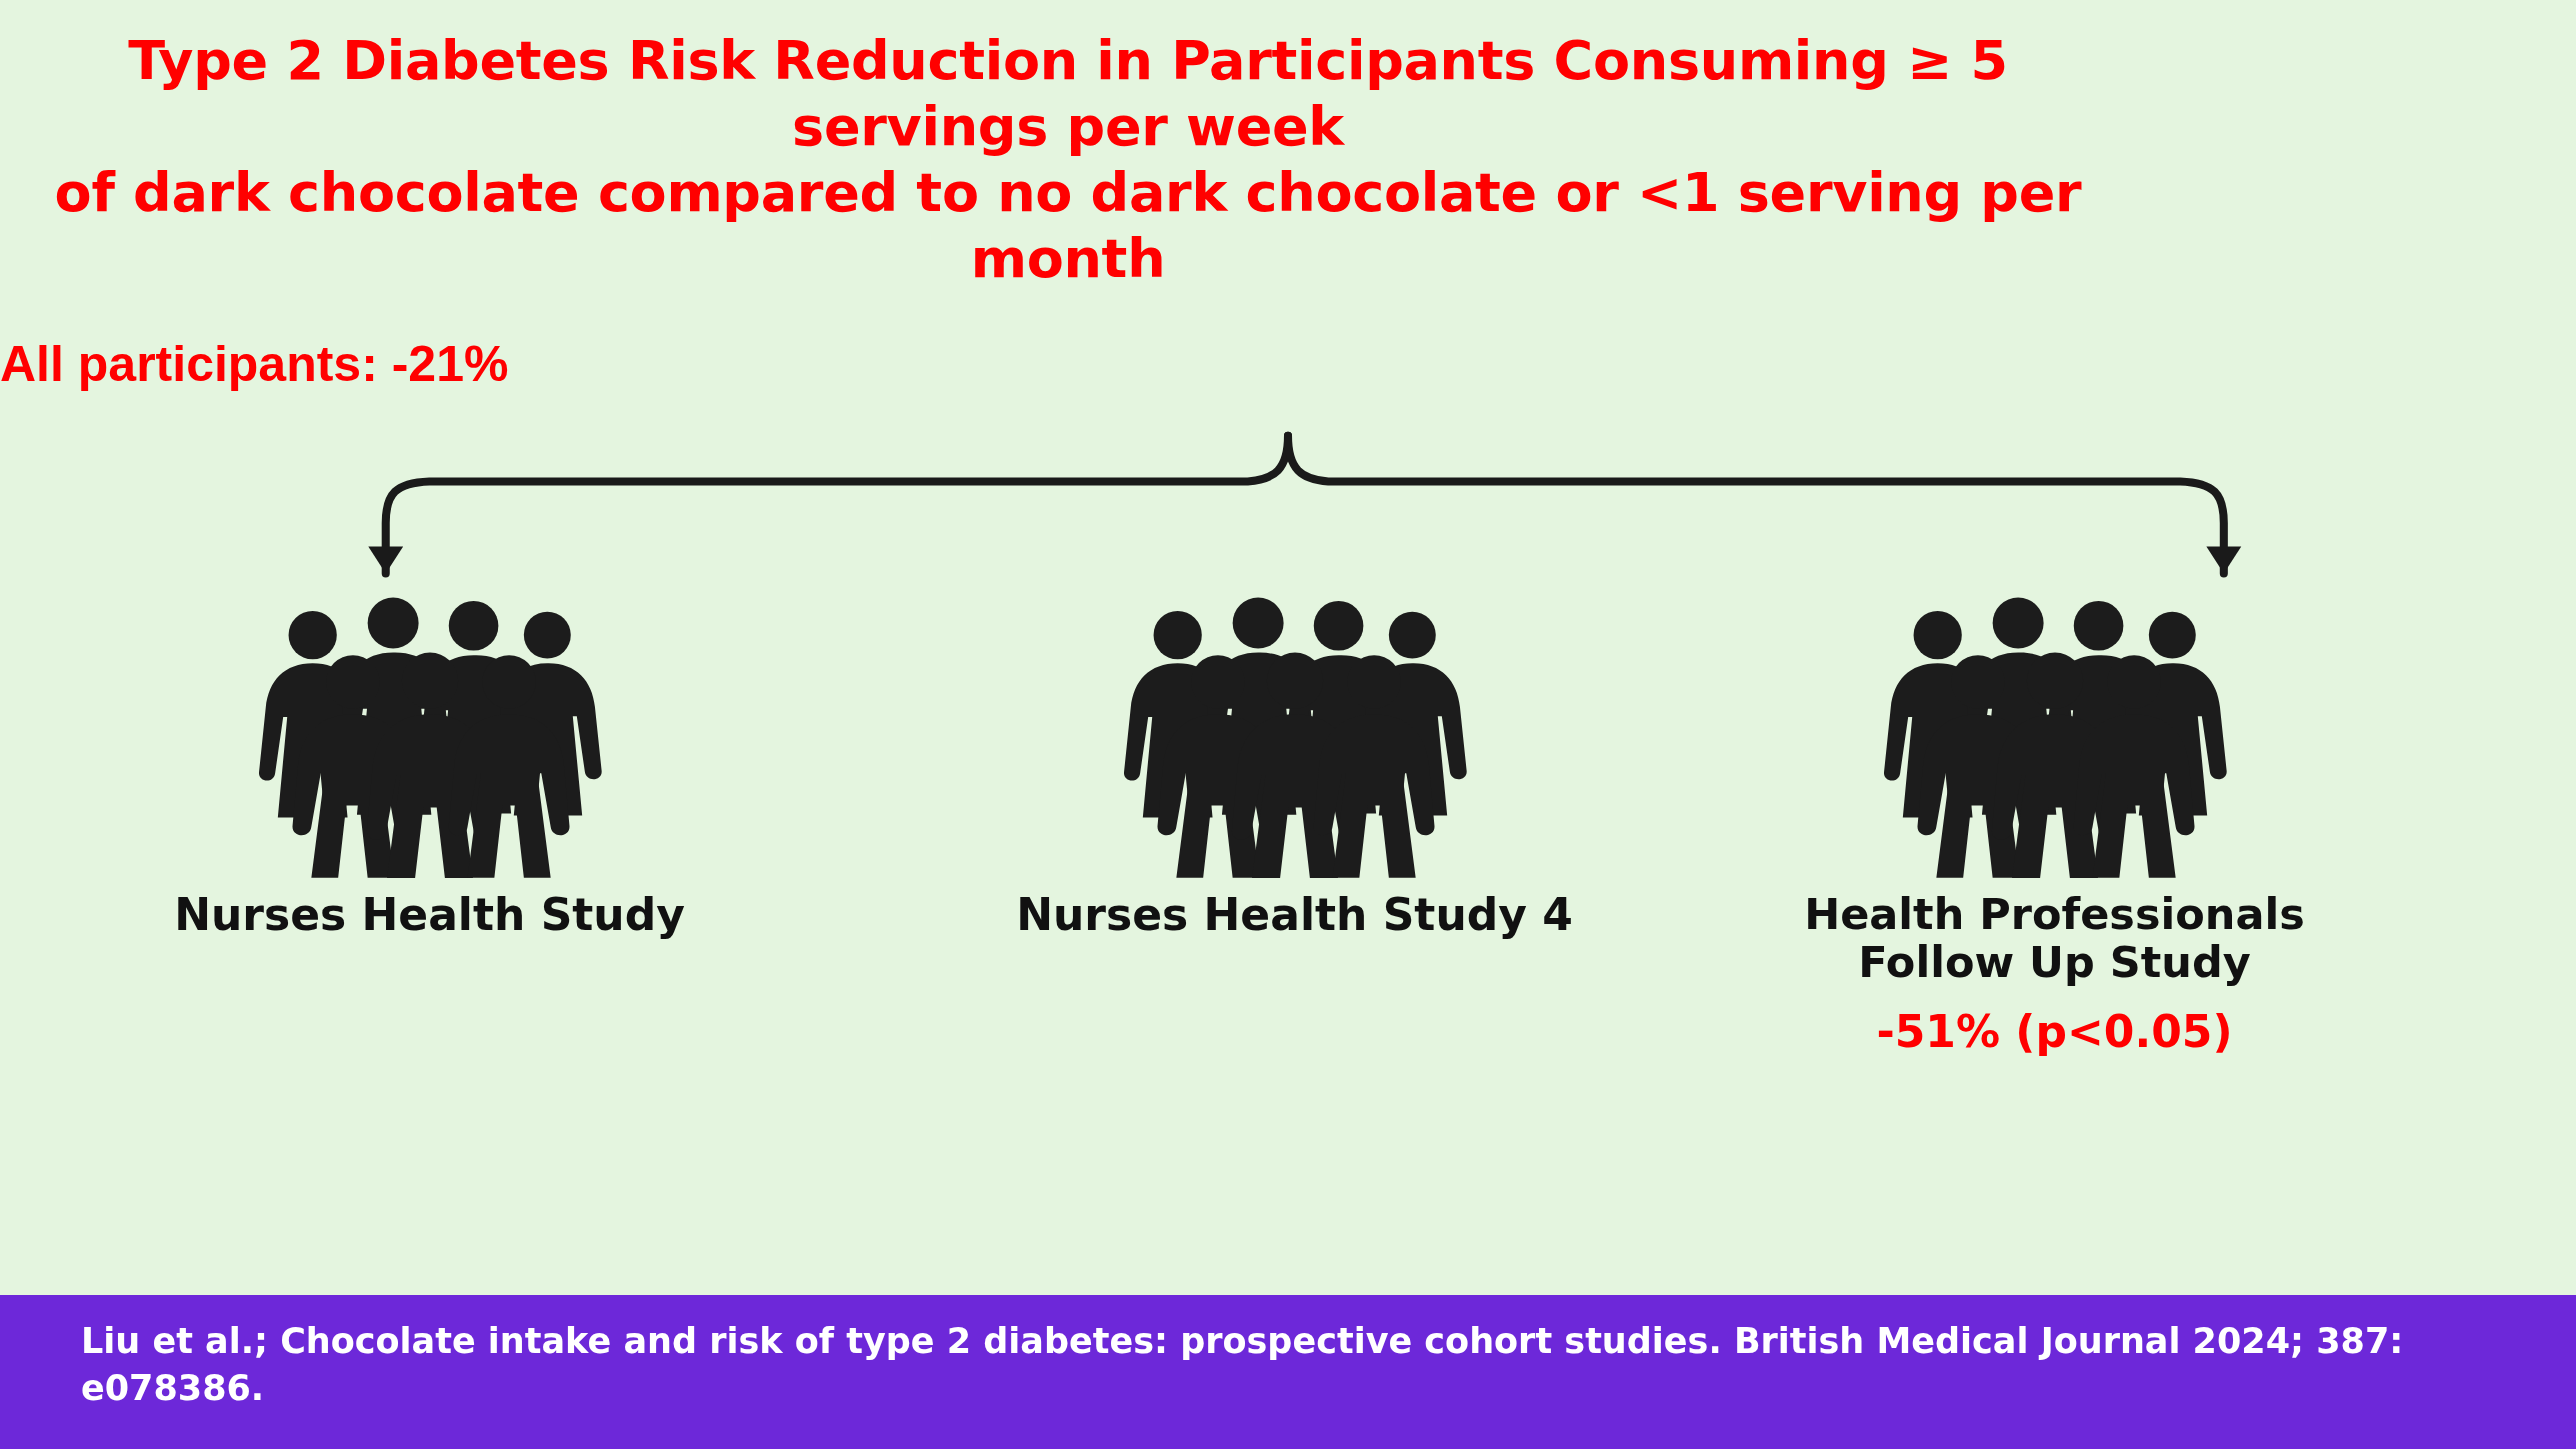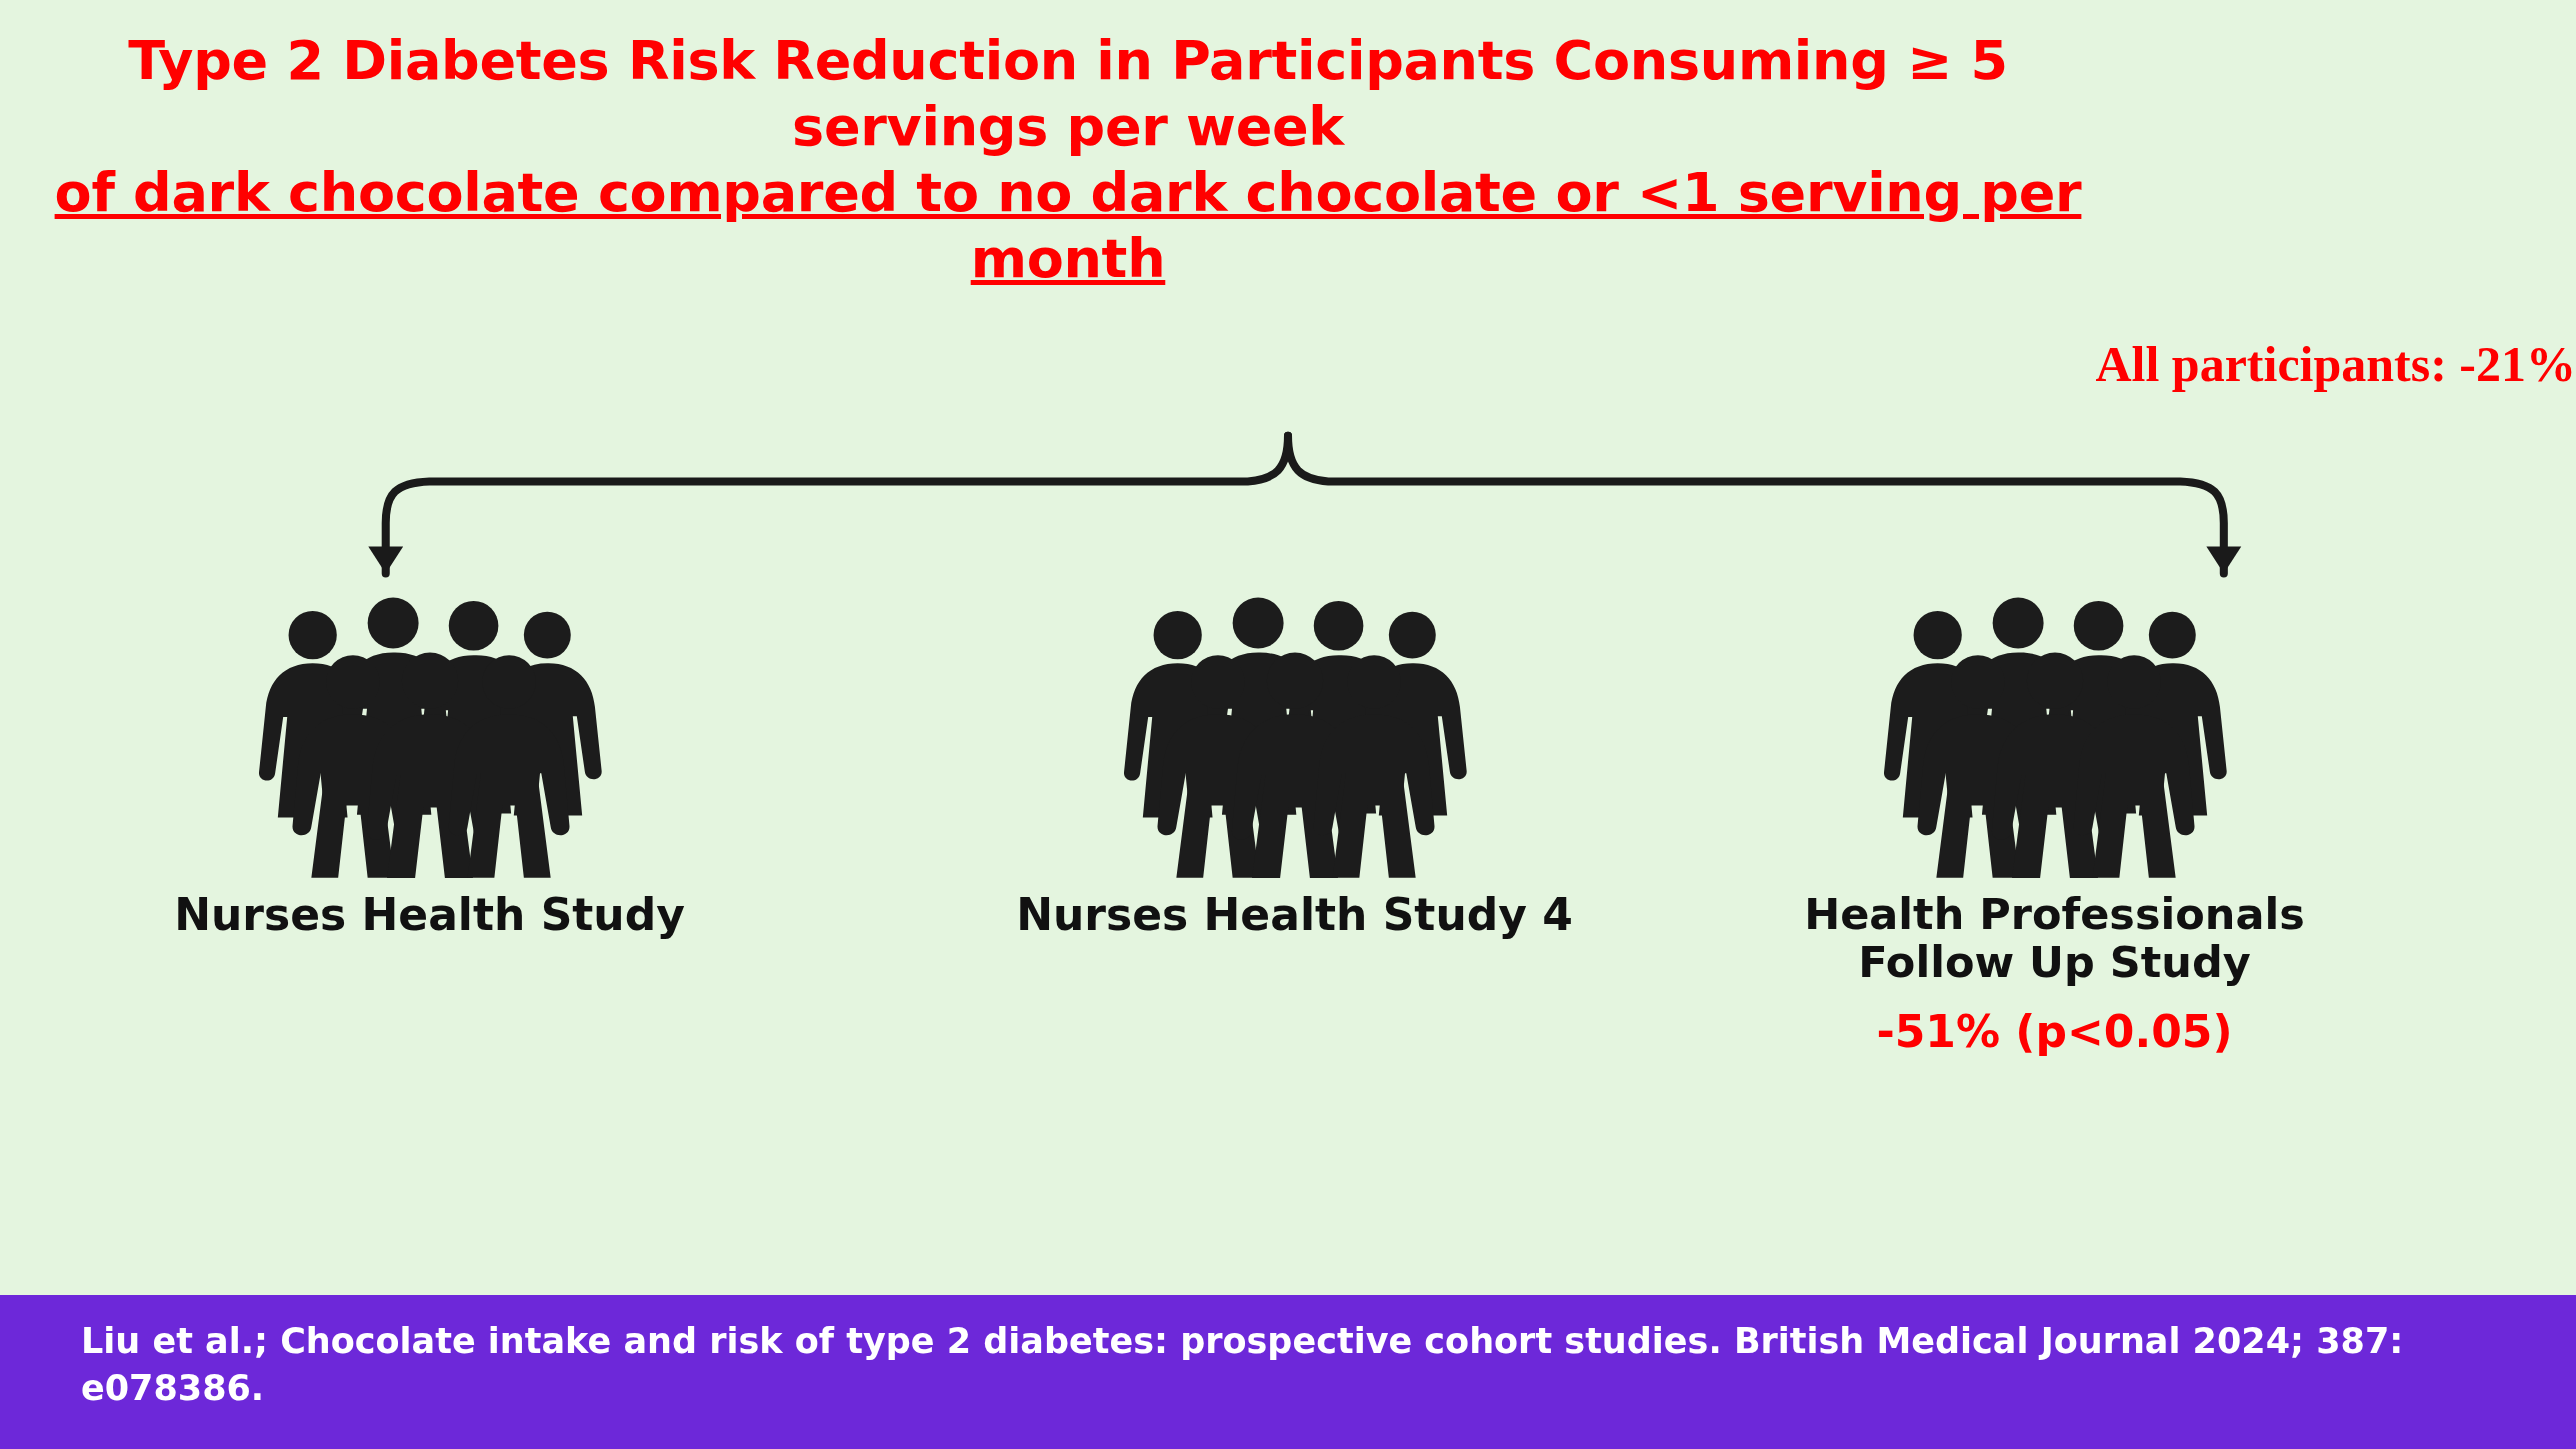--- a/index.html
+++ b/index.html
@@ -22,33 +22,33 @@
     left: 0;
     width: 2136px;
     text-align: center;
     color: #ff0000;
     font-weight: bold;
     font-size: 54px;
     line-height: 1.22;
     letter-spacing: -0.3px;
     font-family: "DejaVu Sans", sans-serif;
   }
-  .title .line2 { display: block; text-decoration: underline; }
+  .title .line2 { display: block; }
 
   
   .all-participants {
     position: absolute;
     top: 335px;
     left: 0;
     width: 2576px;
-    text-align: right;
+    text-align: left;
     color: #ff0000;
     font-weight: bold;
     font-size: 50px;
-    font-family: Liberation Serif, serif;
+    font-family: Liberation Sans, sans-serif;
   }
 
   
   .bracket {
     position: absolute;
     top: 429px;
     left: 520;
     width: 2576px;
     height: 168px;
   }

